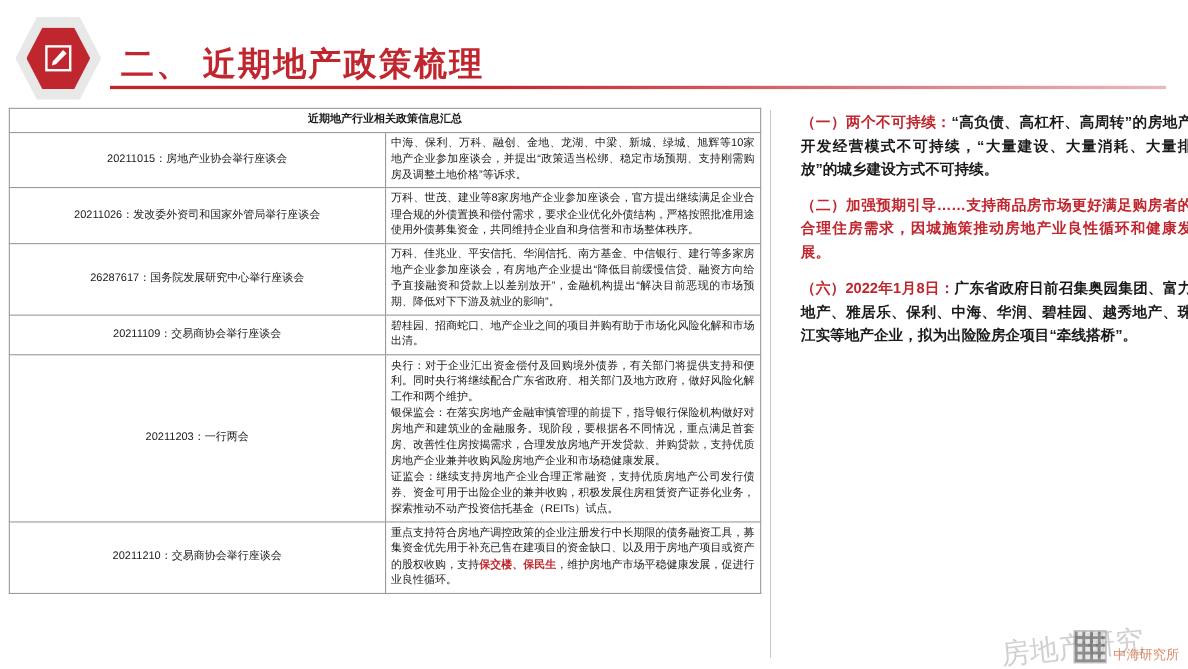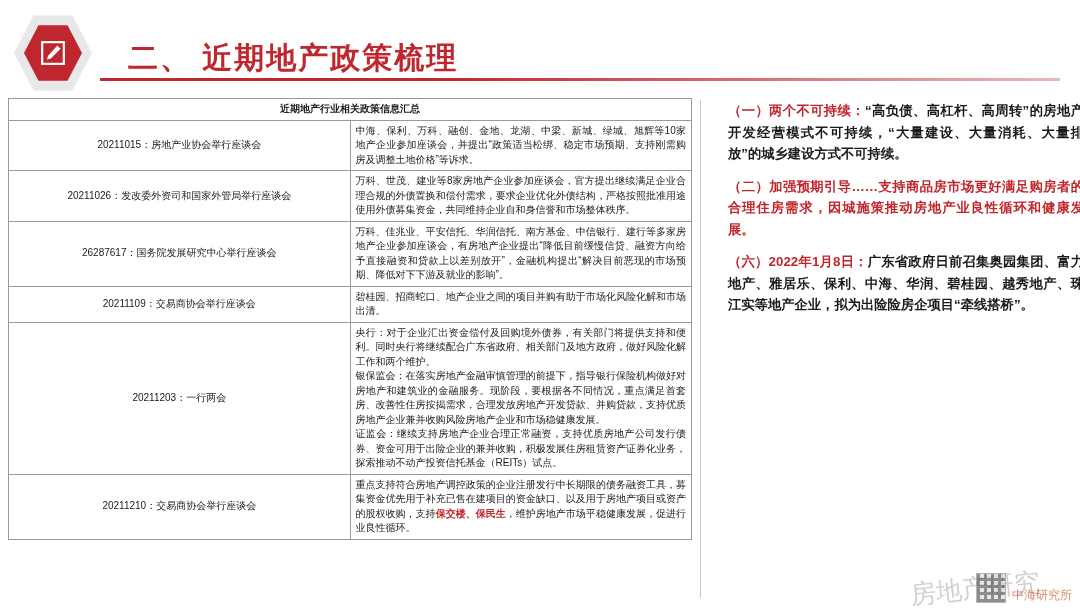--- a/index.html
+++ b/index.html
@@ -45,21 +45,21 @@
   .hex-inner svg { width: 26px; height: 26px; }
 
   .title-line {
     position: absolute;
     left: 100px; top: 78px;
     width: 960px; height: 3px;
     background: linear-gradient(to right, #c0262d 0%, #c0262d 35%, #e7b9bb 100%);
   }
   .header-title {
     position: absolute;
-    left: 128px; top: 38px;
+    left: 110px; top: 38px;
     font-size: 30px;
     font-weight: bold;
     color: #c0262d;
     letter-spacing: 2px;
     white-space: nowrap;
   }
 
   
   .table-wrap {
     position: absolute;

